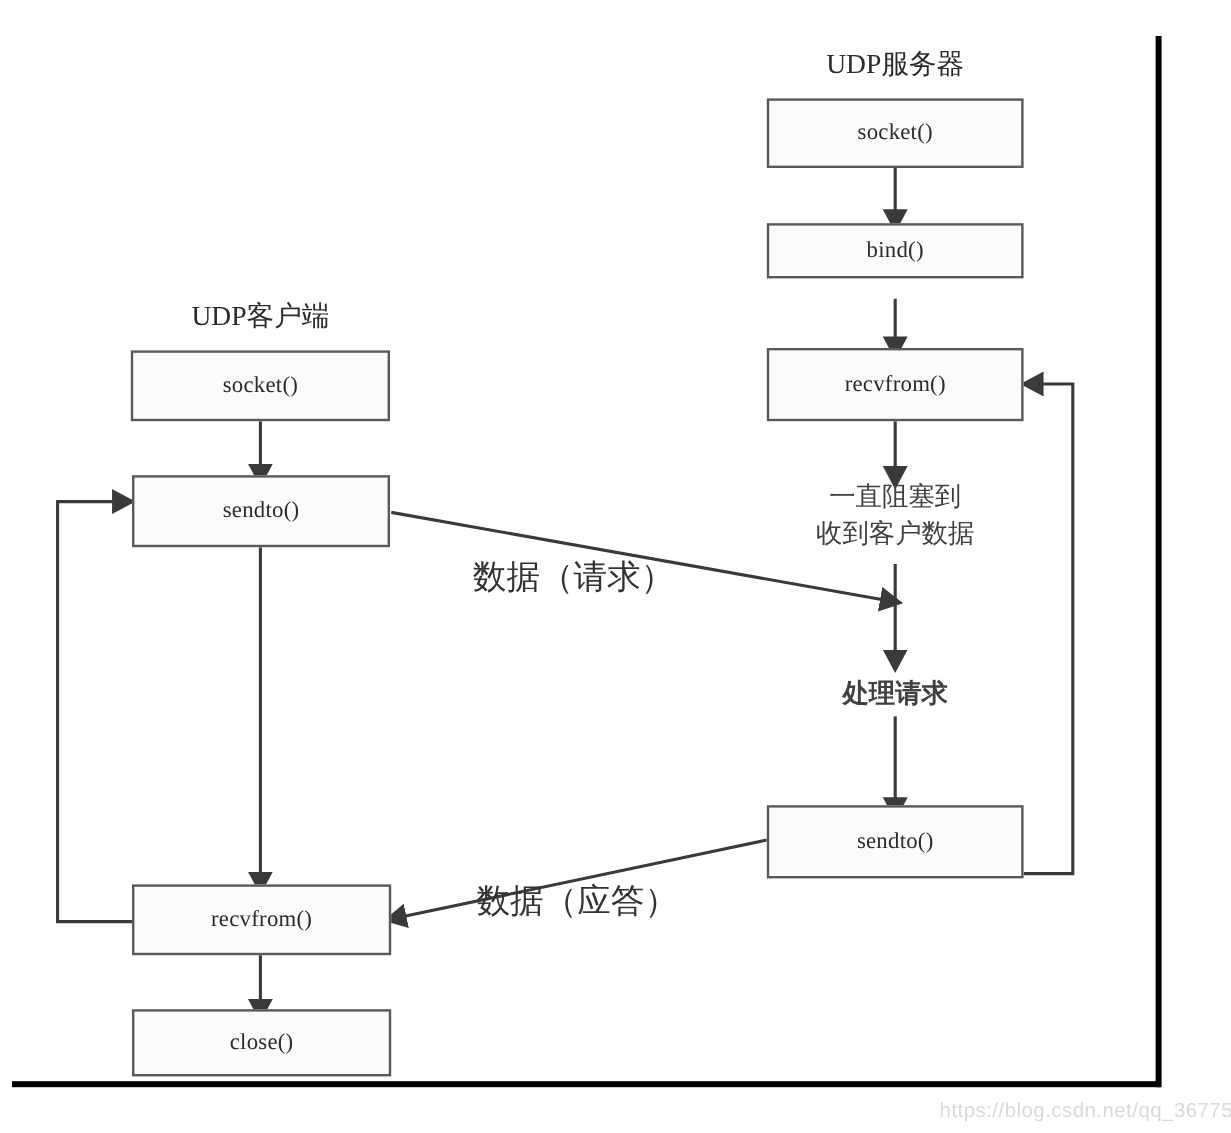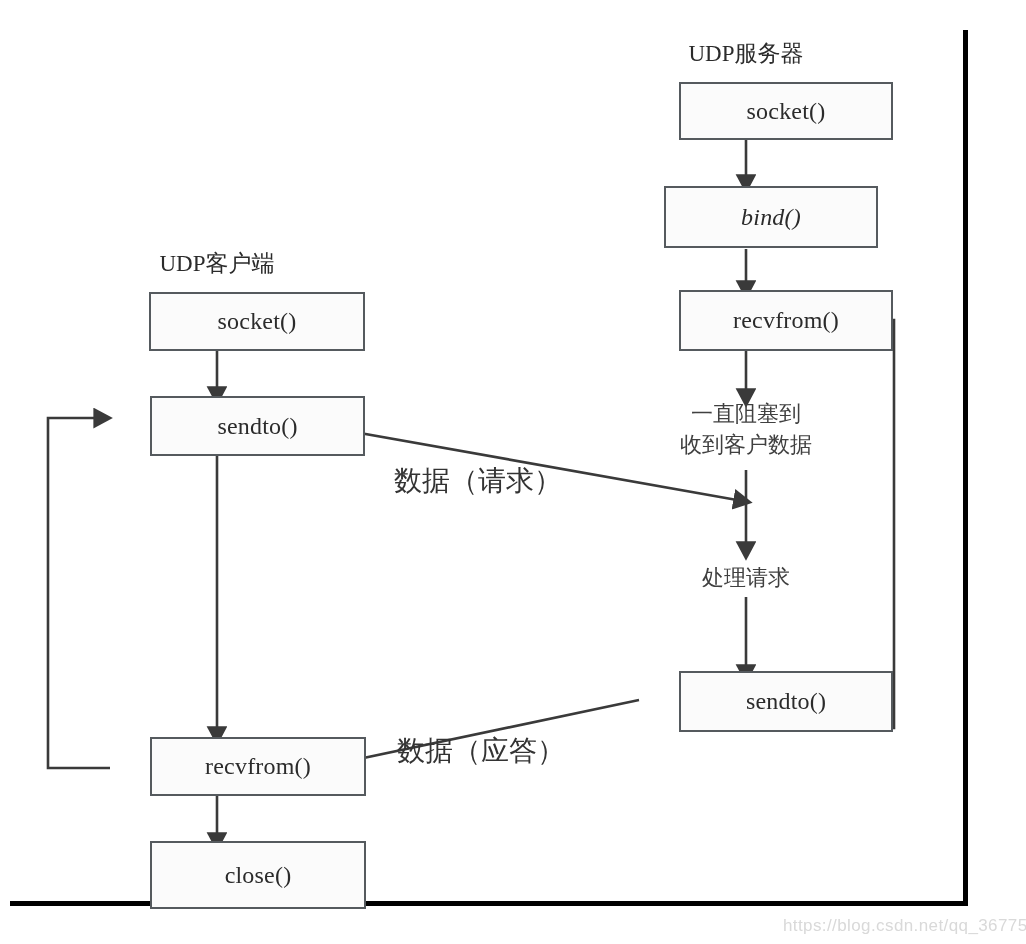--- a/index.html
+++ b/index.html
@@ -39,24 +39,23 @@
     height: 5px;
   }
   .node-box {
     position: absolute;
     box-sizing: border-box;
     border: 2px solid #555a5e;
     background: #fbfbfb;
     display: flex;
     align-items: center;
     justify-content: center;
-    font-size: 24px;
+    font-size: 19px;
     color: #2b2b2b;
     letter-spacing: 0.2px;
-    margin-left: 40px;
   }
   .col-title {
     position: absolute;
     font-size: 23px;
     color: #2b2b2b;
     text-align: center;
     white-space: nowrap;
     font-family: "Liberation Serif", "DejaVu Serif", serif;
   }
   .flow-note {
@@ -120,33 +119,33 @@
     </g>
   </svg>
 
   <div class="frame-border" id="frame-right"></div>
   <div class="frame-border" id="frame-bottom"></div>
 
   <div class="col-title" style="left:109px; top:248px; width:216px;">UDP客户端</div>
   <div class="col-title" style="left:639px; top:38px; width:214px;">UDP服务器</div>
 
   <div class="node-box" style="left:639px; top:82px; width:214px; height:58px;">socket()</div>
-  <div class="node-box" style="left:624px; top:186px; width:214px; height:62px;font-style:italic;">bind()</div>
+  <div class="node-box" style="left:639px; top:186px; width:214px; height:46px;">bind()</div>
   <div class="node-box" style="left:639px; top:290px; width:214px; height:61px;">recvfrom()</div>
   <div class="node-box" style="left:639px; top:671px; width:214px; height:61px;">sendto()</div>
 
   <div class="flow-note" style="left:626px; top:398px; width:240px;">
     <span>一直阻塞到</span><br>
     <span>收到客户数据</span>
   </div>
-  <div class="flow-note" style="left:626px; top:562px; width:240px;">处理请求</div>
+  <div class="flow-note" style="left:626px; top:562px; width:240px;font-weight:bold;">处理请求</div>
 
   <div class="node-box" style="left:109px; top:292px; width:216px; height:59px;">socket()</div>
   <div class="node-box" style="left:110px; top:396px; width:215px; height:60px;">sendto()</div>
   <div class="node-box" style="left:110px; top:737px; width:216px; height:59px;">recvfrom()</div>
-  <div class="node-box" style="left:110px; top:841px; width:216px; height:68px;">close()</div>
+  <div class="node-box" style="left:110px; top:841px; width:216px; height:56px;">close()</div>
 
   <div class="edge-label" style="left:394px; top:462px;">数据（请求）</div>
   <div class="edge-label" style="left:397px; top:732px;">数据（应答）</div>
 
   <div id="watermark">https://blog.csdn.net/qq_36775703</div>
 
 </div>
 
 </body></html>

